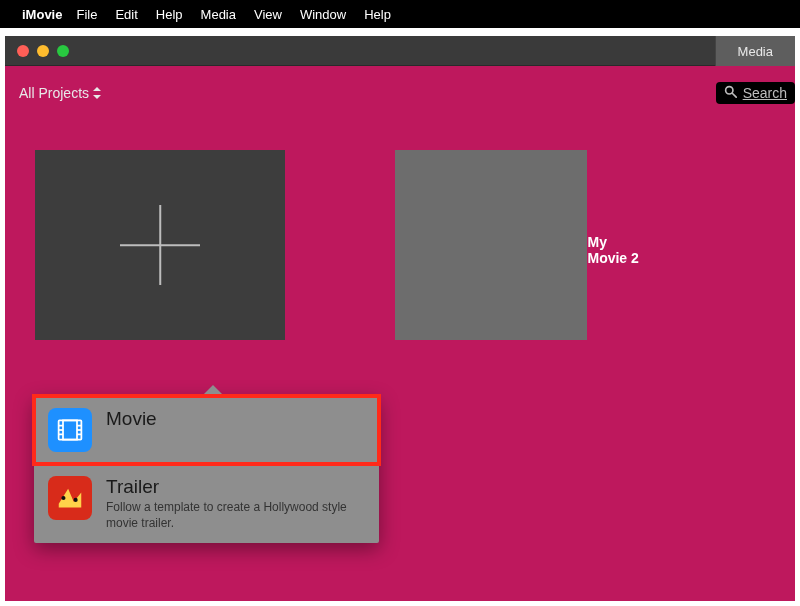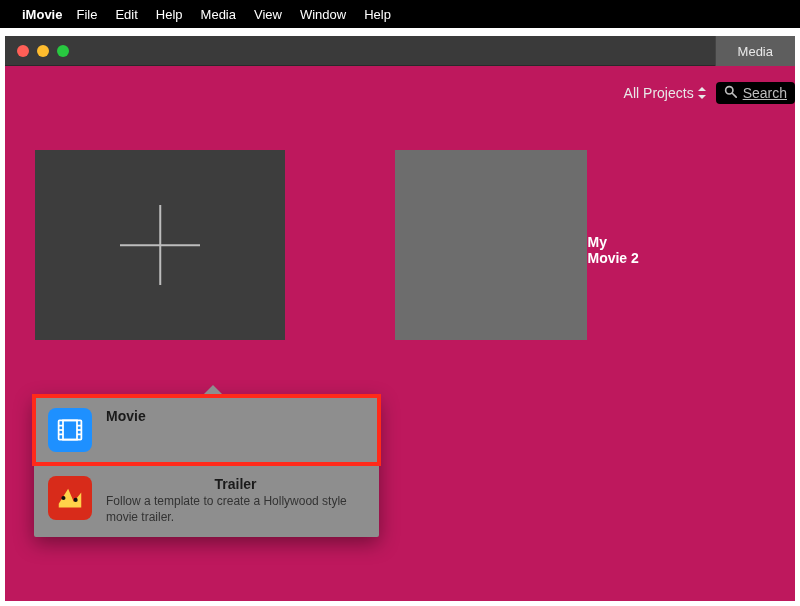--- a/index.html
+++ b/index.html
@@ -10,21 +10,21 @@
     .menubar .app-name { font-weight: 700; margin-right: 14px; }
     .menubar .menu-item { margin-right: 18px; cursor: default; }
     .window { position: absolute; left: 5px; top: 36px; right: 5px; bottom: 5px; background: #be185d; border-radius: 0; overflow: hidden; }
     .titlebar { height: 30px; background: #3a3a3a; border-bottom: 1px solid #2a2a2a; display: flex; align-items: center; padding: 0 12px; position: relative; }
     .traffic { display: flex; gap: 8px; }
     .tl { width: 12px; height: 12px; border-radius: 50%; }
     .tl.red { background: #ff5f57; }
     .tl.yellow { background: #febc2e; }
     .tl.green { background: #28c840; }
     .media-tab { position: absolute; right: 0; top: 0; height: 30px; background: #5e5e5e; color: #e8e8e8; font-size: 13px; display: flex; align-items: center; padding: 0 22px; border-left: 1px solid #444; }
-    .toolbar { height: 54px; display: flex; align-items: center; justify-content: flex-end; gap: 10px; padding: 0 0 0 14px; color: #e8e8e8; }
+    .toolbar { height: 54px; display: flex; align-items: center; justify-content: space-between; gap: 10px; padding: 0 0 0 14px; color: #e8e8e8; }
     .all-projects { display: flex; align-items: center; font-size: 14px; color: #e8e8e8; }
     .sort-caret { margin-left: 4px; font-size: 10px; line-height: 1; display:flex; flex-direction:column; }
     .search-box { display: flex; align-items: center; background: #000; border-radius: 4px; padding: 3px 8px; color: #bdbdbd; font-size: 14px; min-width: 64px; text-decoration: underline; }
     .search-box .mag { margin-right: 6px; font-size: 13px; }
     .content { position: relative; height: calc(100% - 84px); padding: 30px 30px; display: flex; gap: 110px; align-items: flex-start; }
     .create-tile { position: relative; width: 250px; height: 190px; background: #3d3d3d; display: flex; align-items: center; justify-content: center; }
     .plus { position: relative; width: 80px; height: 80px; }
     .plus:before, .plus:after { content: ""; position: absolute; background: #bdbdbd; }
     .plus:before { left: 50%; top: 0; width: 1.5px; height: 100%; transform: translateX(-50%); }
     .plus:after { top: 50%; left: 0; height: 1.5px; width: 100%; transform: translateY(-50%); }
@@ -32,21 +32,21 @@
     .proj-thumb { width: 250px; height: 190px; background: #6d6d6d; }
     .proj-title { color: #fff; font-weight: 700; font-size: 14px; margin-top: 10px; }
     .popover { position: absolute; left: 29px; top: 360px; width: 345px; background: #8e8e8e; border-radius: 2px; overflow: visible; box-shadow: 0 6px 20px rgba(0,0,0,0.4); }
     .popover .arrow { position: absolute; top: -11px; left: 168px; width: 0; height: 0; border-left: 11px solid transparent; border-right: 11px solid transparent; border-bottom: 11px solid #8e8e8e; }
     .pop-item { display: flex; align-items: flex-start; padding: 12px 14px; gap: 14px; }
     .pop-item.selected { outline: 4px solid #ff2a1a; outline-offset: -2px; position: relative; z-index: 1;}
     .pop-item .icon-box { width: 44px; height: 44px; border-radius: 8px; display: flex; align-items: center; justify-content: center; flex-shrink: 0; }
     .pop-item.movie .icon-box { background: #1e90ff; }
     .pop-item.trailer .icon-box { background: #d82b1a; }
     .pop-text { color: #1a1a1a; }
-    .pop-text .title { font-size: 14px; font-weight: 700; text-align: center; }
+    .pop-text .title { font-size: 19px; font-weight: 400; }
     .pop-text .desc { font-size: 12px; color: #333; line-height: 1.35; margin-top: 1px; }
   </style>
 </head>
 <body>
 <div class="frame">
 
   <div class="menubar">
     <span class="apple"></span>
     <span class="app-name">iMovie</span>
     <span class="menu-item">File</span>

